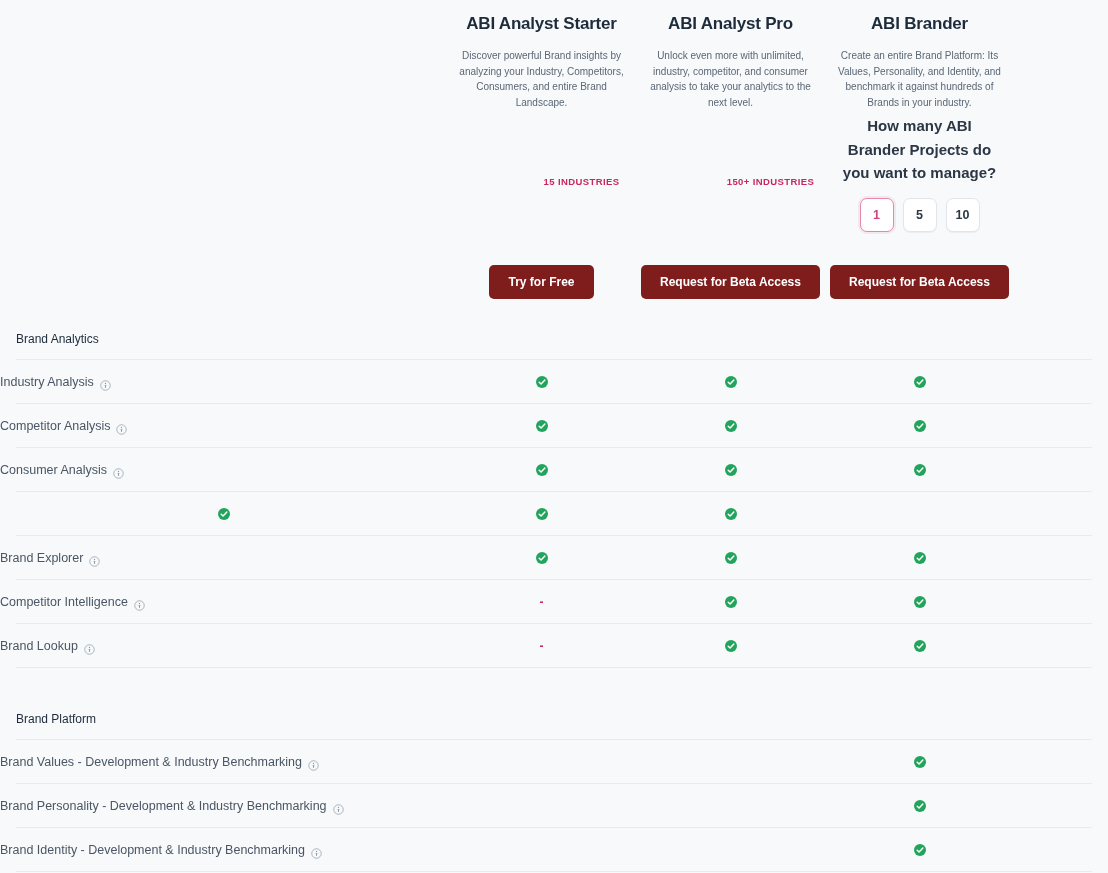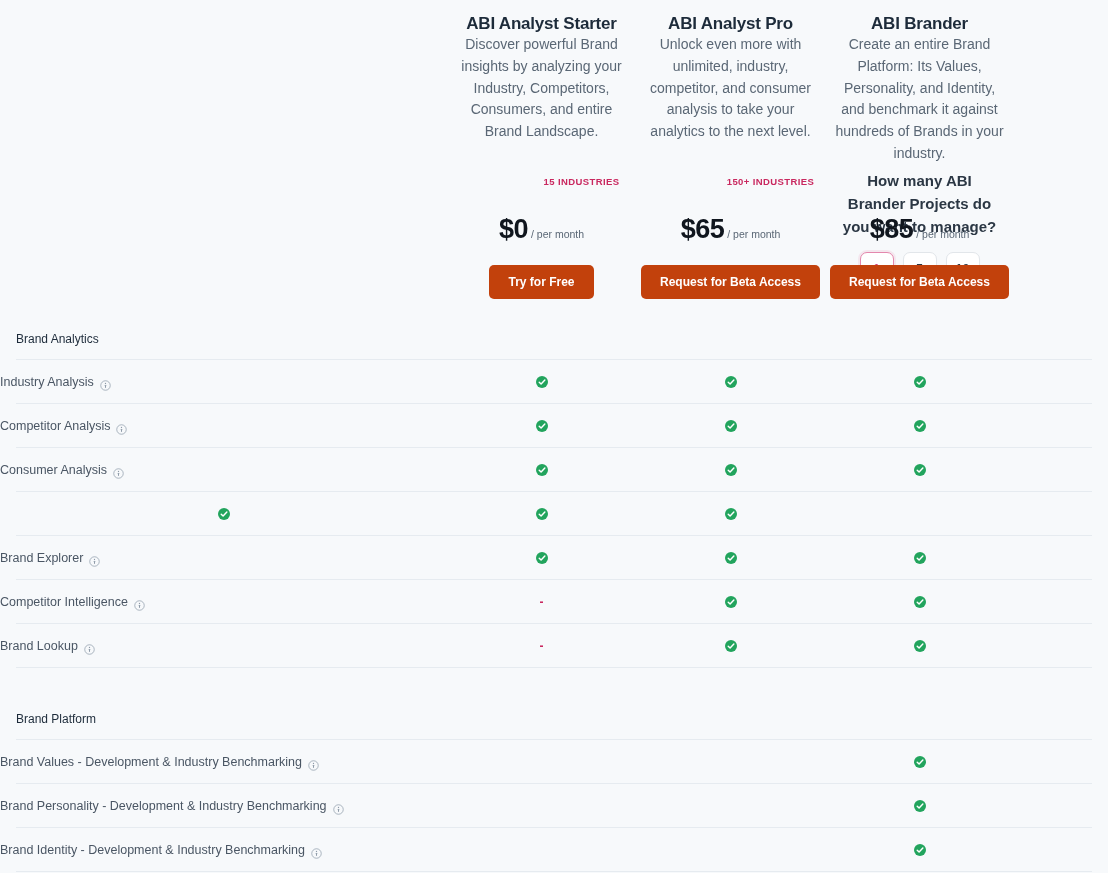--- a/index.html
+++ b/index.html
@@ -37,22 +37,22 @@
 
   .plan-name {
     font-size: 17px;
     font-weight: bold;
     color: #1d2b3a;
     letter-spacing: -0.2px;
     line-height: 1.2;
   }
 
   .plan-desc {
-    margin-top: 0;
-    font-size: 14px;
+    margin-top: 14px;
+    font-size: 10px;
     line-height: 1.55;
     color: #5a6775;
     padding: 0 4px;
   }
 
   .brander-question {
     margin-top: 4px;
     font-size: 15px;
     line-height: 1.55;
     font-weight: bold;
@@ -110,21 +110,21 @@
     letter-spacing: -0.5px;
   }
   .price-per {
     font-size: 10.5px;
     color: #5a6775;
     margin-left: 3px;
   }
 
   .cta-btn {
     display: inline-block;
-    background: #c2410c;
+    background: #7f1d1d;
     color: #ffffff;
     border: none;
     border-radius: 5px;
     font-family: "Liberation Sans", sans-serif;
     font-size: 12px;
     font-weight: bold;
     padding: 11px 19px;
     cursor: pointer;
     white-space: nowrap;
     line-height: 1;
@@ -241,32 +241,20 @@
     </div>
   </div>
 
   <div class="hdr-row" id="row-industries">
     <div></div>
     <div><span class="industries">15 INDUSTRIES</span></div>
     <div><span class="industries">150+ INDUSTRIES</span></div>
     <div></div>
   </div>
 
-  <div class="hdr-row" id="row-price">
-    <div></div>
-    <div class="price-line">
-      <span class="price-amt">$0</span><span class="price-per">/ per month</span>
-    </div>
-    <div class="price-line">
-      <span class="price-amt">$65</span><span class="price-per">/ per month</span>
-    </div>
-    <div class="price-line">
-      <span class="price-amt">$85</span><span class="price-per">/ per month</span>
-    </div>
-  </div>
 
   <div class="hdr-row" id="row-cta">
     <div></div>
     <div><button class="cta-btn">Try for Free</button></div>
     <div><button class="cta-btn">Request for Beta Access</button></div>
     <div><button class="cta-btn">Request for Beta Access</button></div>
   </div>
 
   <div class="features" id="features-root">
       <div class="section-title">Brand Analytics</div>

